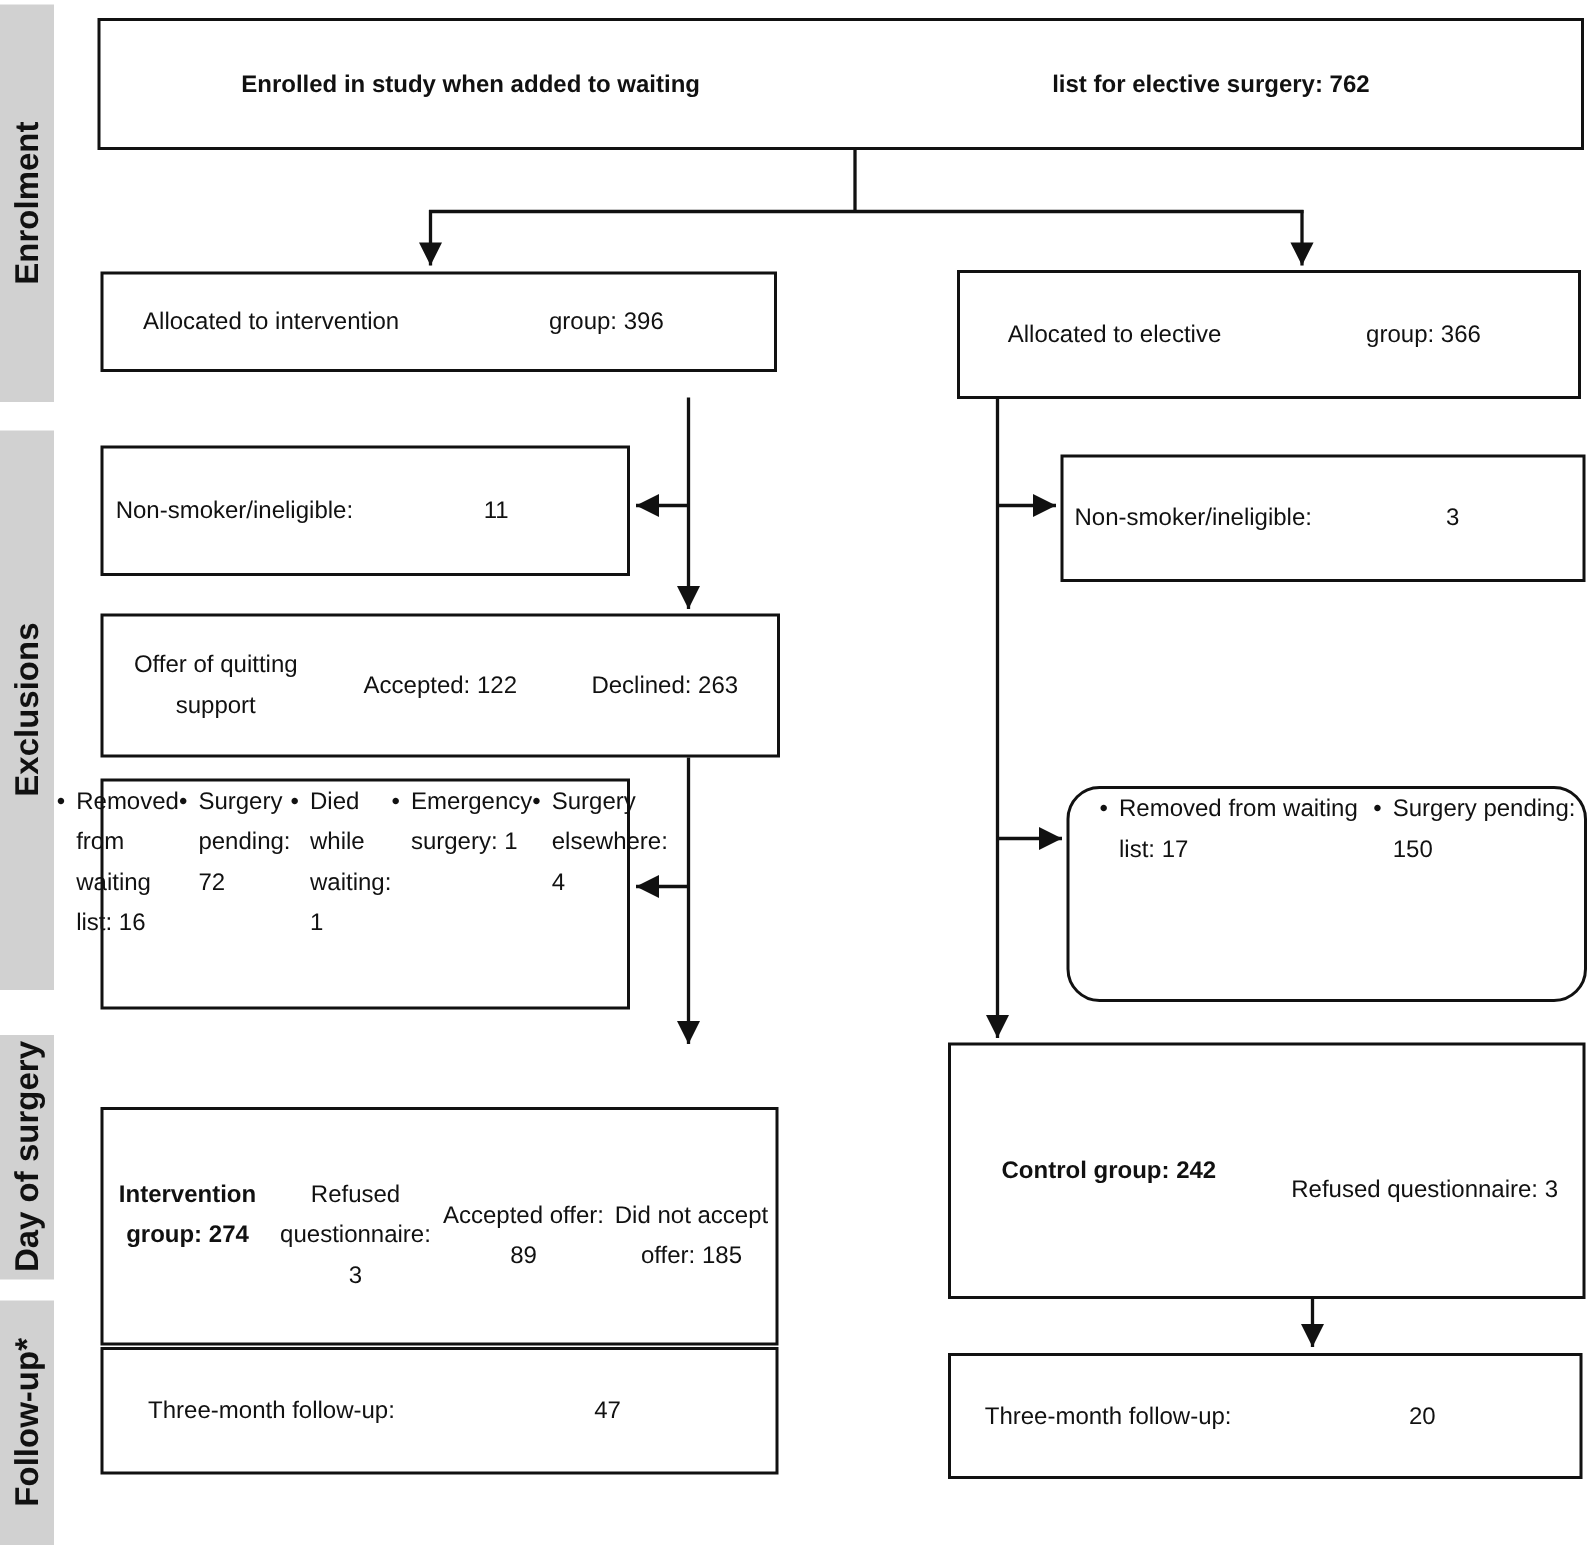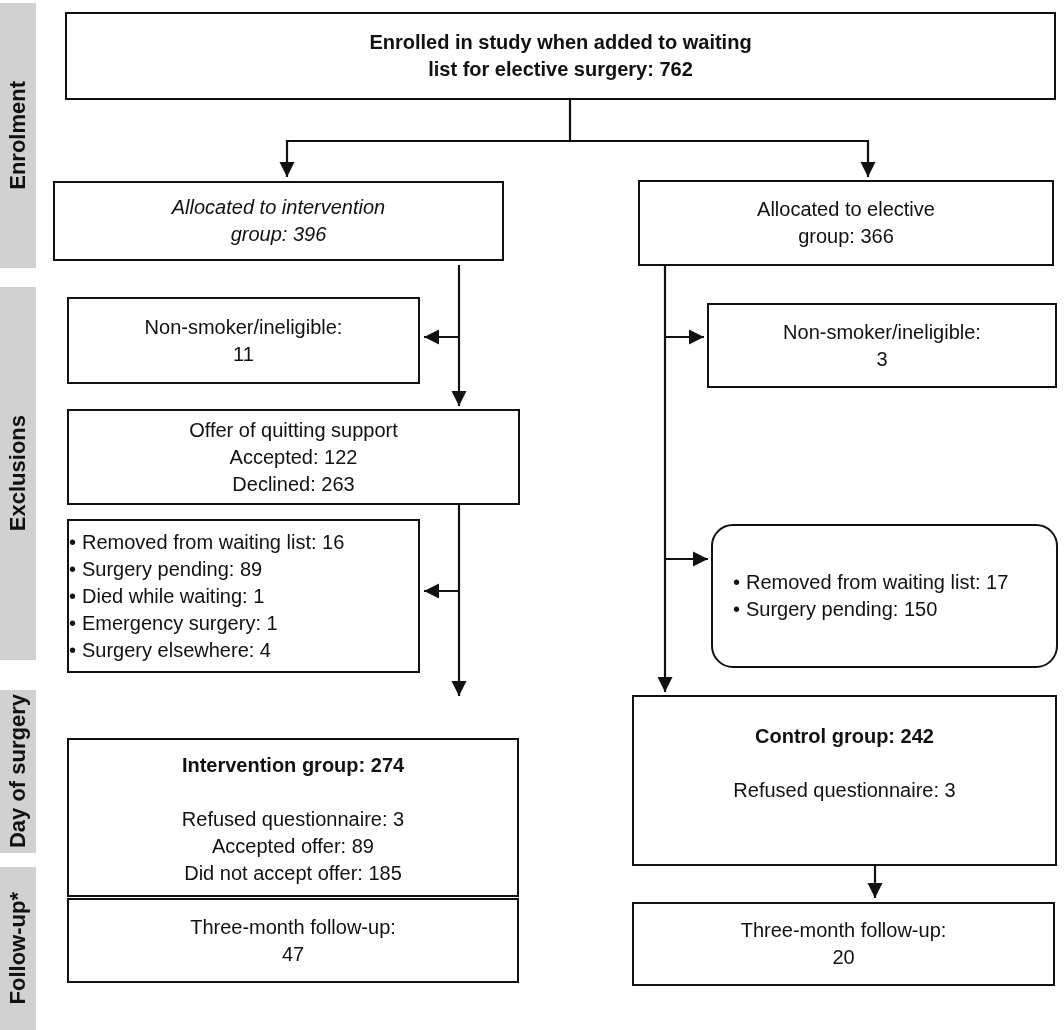--- a/index.html
+++ b/index.html
@@ -26,24 +26,24 @@
     color:#111111;
   }
   
   .connectors { position:absolute; left:0; top:0; pointer-events:none; }
   
   .box {
     position:absolute;
     box-sizing:border-box;
     border:2.5px solid #111111;
     background:#ffffff;
-    display:flex; flex-direction:column;
+    display:flex; flex-direction:row;
     align-items:center; justify-content:center;
     text-align:center;
-    font-size:20px; line-height:27px;
+    font-size:16px; line-height:27px;
   }
   .box .line { width:100%; }
   .bold { font-weight:bold; }
   .box.top-box { font-weight:bold; }
   .box.bullets {
     align-items:flex-start; justify-content:center;
     text-align:left;
   }
   .box.bullets .bullet {
     position:relative;
@@ -99,21 +99,21 @@
       <path d="M665,559 H708" marker-end="url(#ah)"></path>
       <path d="M875,866 V898" marker-end="url(#ah)"></path>
     </g>
   </svg>
 
   <div class="box top-box" style="left:65px;top:12px;width:991px;height:88px;">
     <div class="line">Enrolled in study when added to waiting</div>
     <div class="line">list for elective surgery: 762</div>
   </div>
 
-  <div class="box" style="left:53px;top:181px;width:451px;height:80px;font-style:italic;">
+  <div class="box" style="left:67px;top:181px;width:451px;height:67px;">
     <div class="line">Allocated to intervention</div>
     <div class="line">group: 396</div>
   </div>
 
   <div class="box" style="left:638px;top:180px;width:416px;height:86px;">
     <div class="line">Allocated to elective</div>
     <div class="line">group: 366</div>
   </div>
 
   <div class="box" style="left:67px;top:297px;width:353px;height:87px;">
@@ -122,21 +122,21 @@
   </div>
 
   <div class="box" style="left:67px;top:409px;width:453px;height:96px;">
     <div class="line">Offer of quitting support</div>
     <div class="line">Accepted: 122</div>
     <div class="line">Declined: 263</div>
   </div>
 
   <div class="box bullets pad-left-int" style="left:67px;top:519px;width:353px;height:154px;">
     <div class="bullet">Removed from waiting list: 16</div>
-    <div class="bullet">Surgery pending: 89</div>
+    <div class="bullet">Surgery pending: 72</div>
     <div class="bullet">Died while waiting: 1</div>
     <div class="bullet">Emergency surgery: 1</div>
     <div class="bullet">Surgery elsewhere: 4</div>
   </div>
 
   <div class="box" style="left:707px;top:303px;width:350px;height:85px;">
     <div class="line">Non-smoker/ineligible:</div>
     <div class="line">3</div>
   </div>
 

